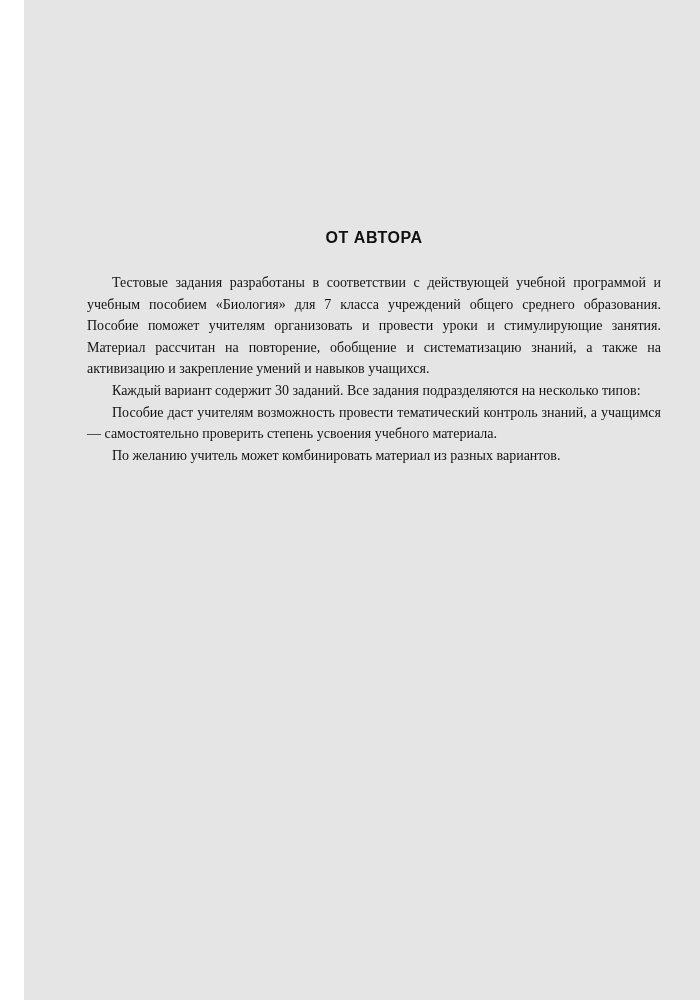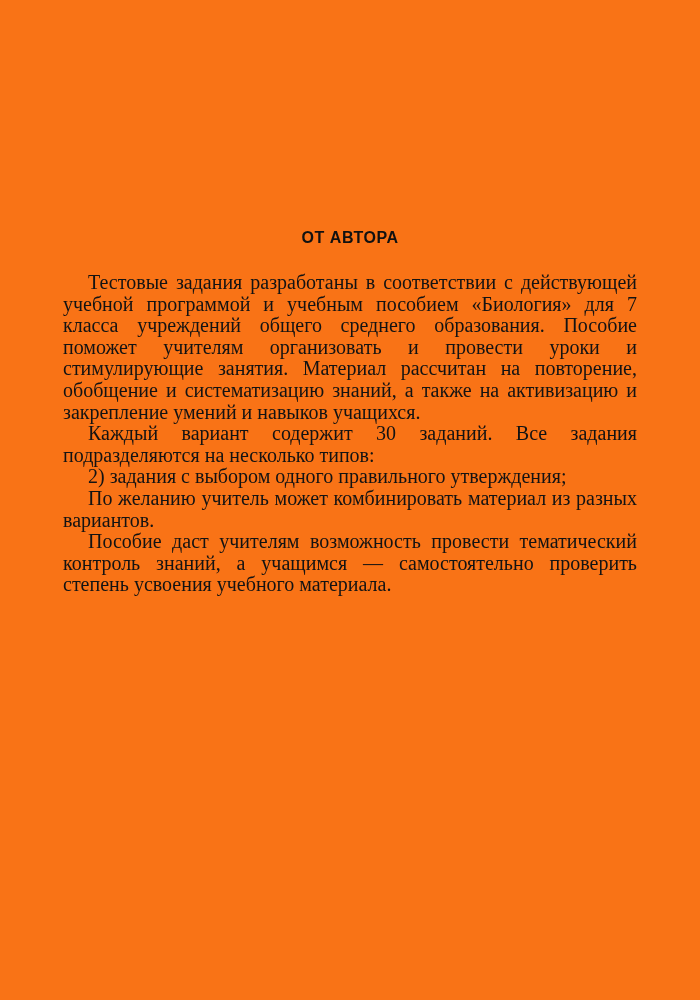--- a/index.html
+++ b/index.html
@@ -14,21 +14,22 @@
     position: relative;
     overflow: hidden;
     font-family: "Liberation Serif", "DejaVu Serif", serif;
     color: #131313;
     -webkit-font-smoothing: antialiased;
   }
 
   .page {
     position: absolute;
     inset: 0;
-    background: #f97316;
+    background: #e5e5e5;
+    margin-left: 24px;
   }
 
   .content {
     position: absolute;
     left: 63px;
     top: 228px;
     width: 574px;
   }
 
   .section-title {
@@ -37,21 +38,21 @@
     font-size: 16px;
     letter-spacing: 0.6px;
     text-align: center;
     color: #111111;
     margin: 0 0 24px 0;
     line-height: 20px;
     white-space: pre;
   }
 
   .body-text {
-    font-size: 20px;
+    font-size: 14px;
     line-height: 21.6px;
     text-align: justify;
     text-justify: inter-word;
     color: #131313;
     hyphens: none;
   }
 
   .para {
     margin: 0;
     text-indent: 25px;
@@ -83,22 +84,21 @@
 
     <h1 class="section-title">ОТ АВТОРА</h1>
 
     <div class="body-text">
 
       <p class="para">Тестовые задания разработаны в соответствии с действующей учебной программой и учебным пособием «Биология» для 7 класса учреждений общего среднего образования. Пособие поможет учителям организовать и провести уроки и стимулирующие занятия. Материал рассчитан на повторение, обобщение и систематизацию знаний, а также на активизацию и закрепление умений и навыков учащихся.</p>
 
       <p class="para">Каждый вариант содержит 30 заданий. Все задания подразделяются на несколько типов:</p>
 
 
-      <p class="list-item">2) задания с выбором одного правильного утверждения;</p>
 
 
+      <p class="para">Пособие даст учителям возможность провести тематический контроль знаний, а учащимся — самостоятельно проверить степень усвоения учебного материала.</p>
+
       <p class="para">По желанию учитель может комбинировать материал из разных вариантов.</p>
-
-      <p class="para">Пособие даст учителям возможность провести тематический контроль знаний, а учащимся — самостоятельно проверить степень усвоения учебного материала.</p>
 
     </div>
   </div>
 </div>
 
 </body></html>

